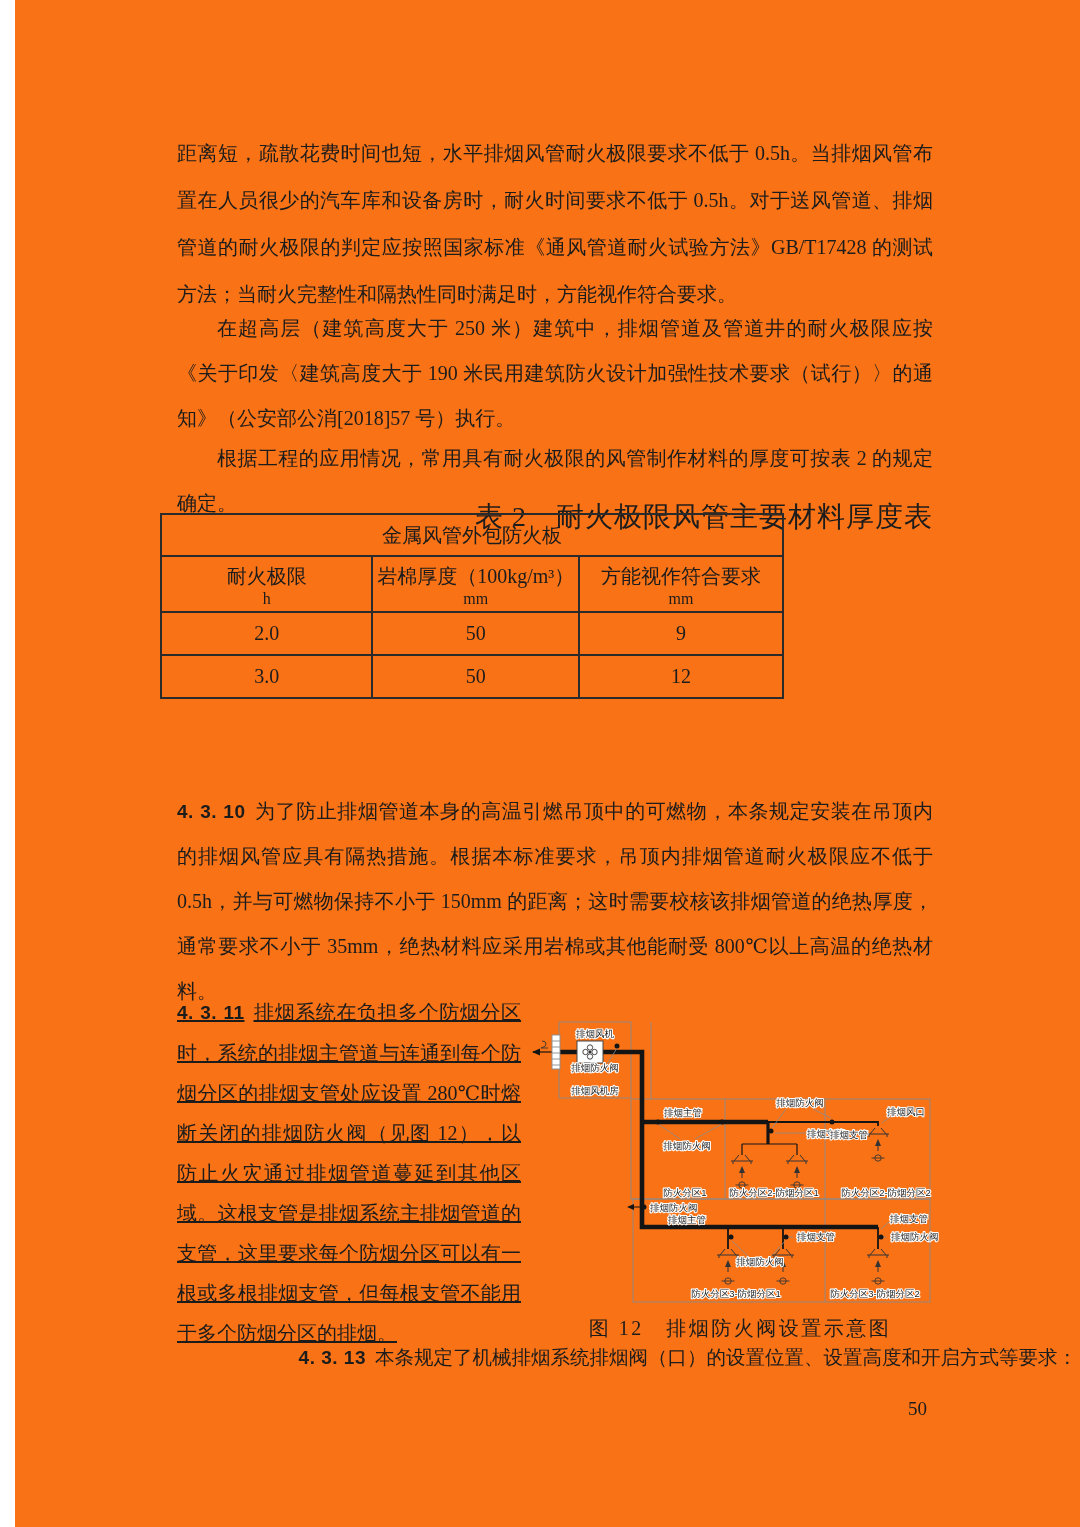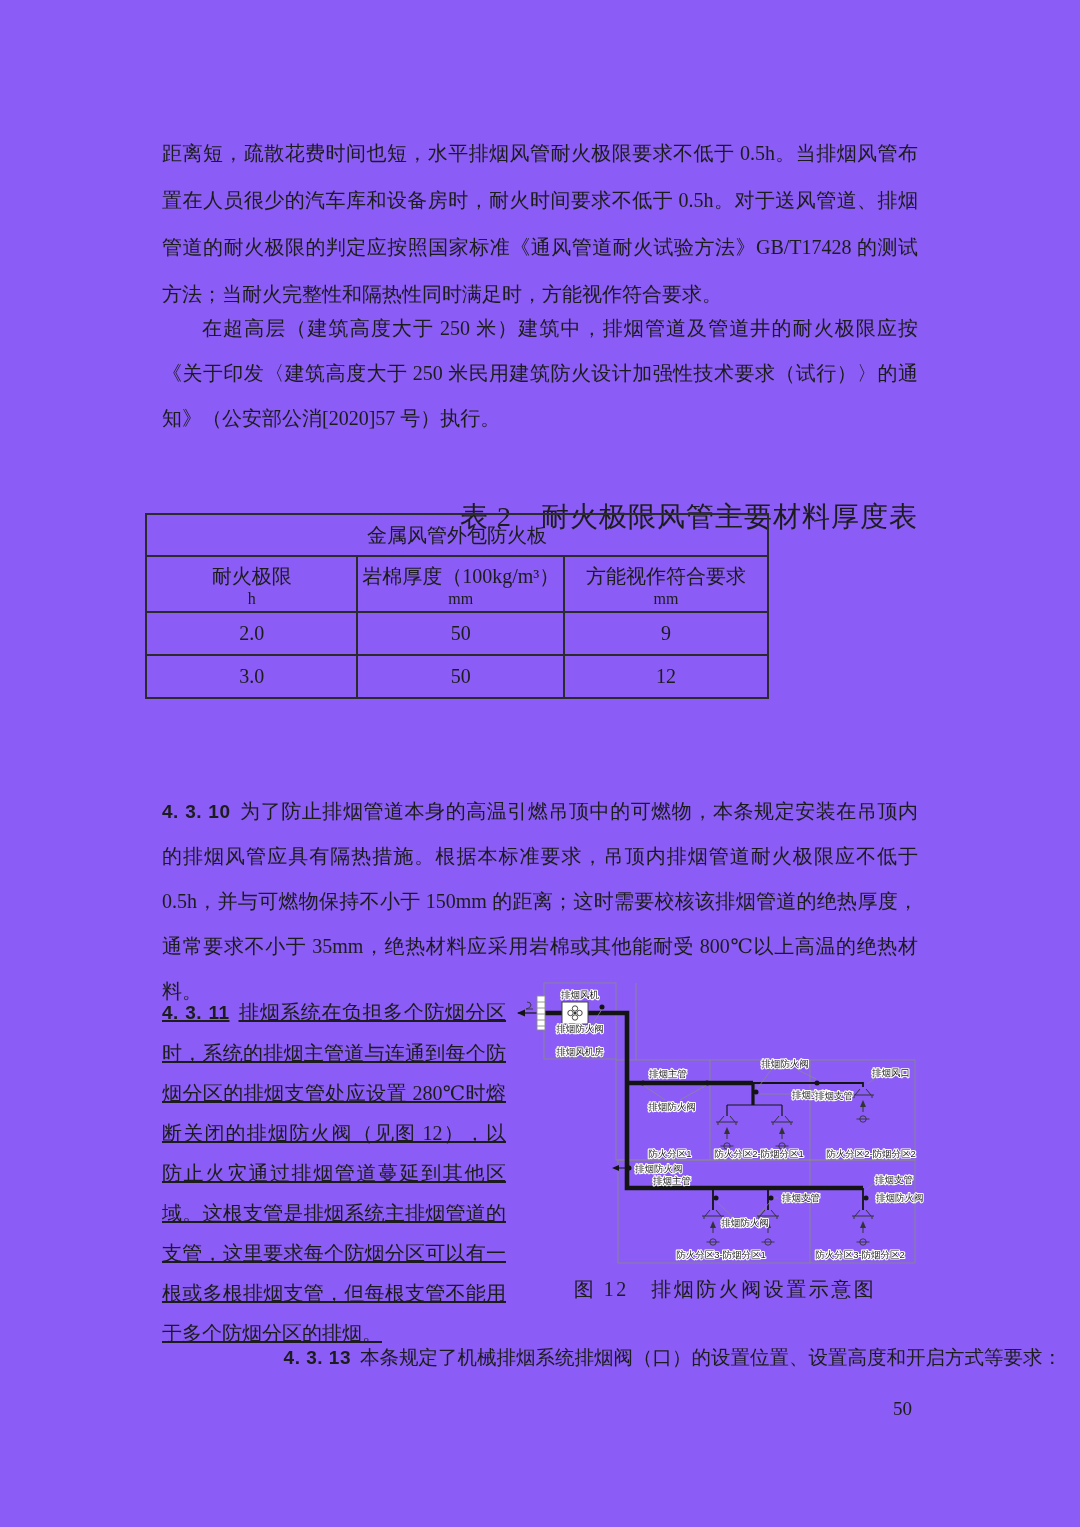--- a/index.html
+++ b/index.html
@@ -1,21 +1,21 @@
 <!DOCTYPE html>
 <html><head>
 <meta charset="utf-8">
 <style>
   * { margin:0; padding:0; box-sizing:border-box; }
   html,body { background:#ffffff; }
   body {
     width:1080px; height:1527px; position:relative; overflow:hidden;
     font-family:"Liberation Serif","DejaVu Serif",serif; color:#1c1c1c;
   }
-  .page { position:absolute; inset:0; background:#8b5cf6; }
+  .page { position:absolute; inset:0; background:#f97316;margin-left:15px; }
 
   .para { position:absolute; left:162px; width:756px; font-size:20px; text-align:justify; }
   .p1 { top:130px; line-height:47px; }
   .p2 { top:306px; line-height:45px; text-indent:2em; }
   .p3 { top:436px; line-height:45px; text-indent:2em; }
 
   .tbl-title { position:absolute; left:162px; top:503px; width:756px; text-align:right;
                font-size:28px; letter-spacing:1px; line-height:28px; }
 
   table.spec { position:absolute; left:145px; top:513px; width:624px; border-collapse:collapse;
@@ -27,35 +27,36 @@
   .hdr-sub { font-size:16px; line-height:20px; }
   .hdr-main { line-height:26px; padding-top:3px; }
 
   .sec { position:absolute; left:162px; font-size:20px; text-align:justify; }
   #s4310 { top:789px; width:756px; line-height:45px; }
   #s4311 { top:992px; width:344px; line-height:40px;text-decoration:underline; }
   #s4313 { top:1344px; width:900px; text-align:right; white-space:nowrap; font-size:19.5px; line-height:28px; }
   .snum { font-family:"Liberation Sans","DejaVu Sans",sans-serif; font-weight:bold;
           font-size:19px; margin-right:9px; letter-spacing:0.5px; }
 
-  .figure { position:absolute; left:505px; top:970px; width:450px; height:345px; }
+  .figure { position:absolute; left:505px; top:1009px; width:450px; height:345px; }
   .fig-caption { position:absolute; top:306px; left:0; width:440px; text-align:center;
                  font-size:20px; letter-spacing:2.5px; }
   svg text { font-family:"Liberation Sans","DejaVu Sans",sans-serif; font-size:9.5px;
              fill:#1c1c1c; paint-order:stroke; stroke:#ffffff; stroke-width:2.2px;
              stroke-linejoin:round; }
   .pageno { position:absolute; left:893px; top:1398px; font-size:19px; }
 </style>
 </head>
 <body>
 
 <div class="page">
 
   <div class="para p1">距离短，疏散花费时间也短，水平排烟风管耐火极限要求不低于 0.5h。当排烟风管布置在人员很少的汽车库和设备房时，耐火时间要求不低于 0.5h。对于送风管道、排烟管道的耐火极限的判定应按照国家标准《通风管道耐火试验方法》GB/T17428 的测试方法；当耐火完整性和隔热性同时满足时，方能视作符合要求。</div>
-  <div class="para p2">在超高层（建筑高度大于 250 米）建筑中，排烟管道及管道井的耐火极限应按 《关于印发〈建筑高度大于 250 米民用建筑防火设计加强性技术要求（试行）〉的通知》（公安部公消[2020]57 号）执行。</div>
+  <div class="para p2">在超高层（建筑高度大于 250 米）建筑中，排烟管道及管道井的耐火极限应按 《关于印发〈建筑高度大于 190 米民用建筑防火设计加强性技术要求（试行）〉的通知》（公安部公消[2018]57 号）执行。</div>
+  <div class="para p3">根据工程的应用情况，常用具有耐火极限的风管制作材料的厚度可按表 2 的规定确定。</div>
 
   <div class="tbl-title">表 2　耐火极限风管主要材料厚度表</div>
 
   <table class="spec">
     <colgroup>
         <col style="width:34%">
         <col style="width:33.2%">
         <col style="width:32.8%">
       </colgroup>
     <tbody>

